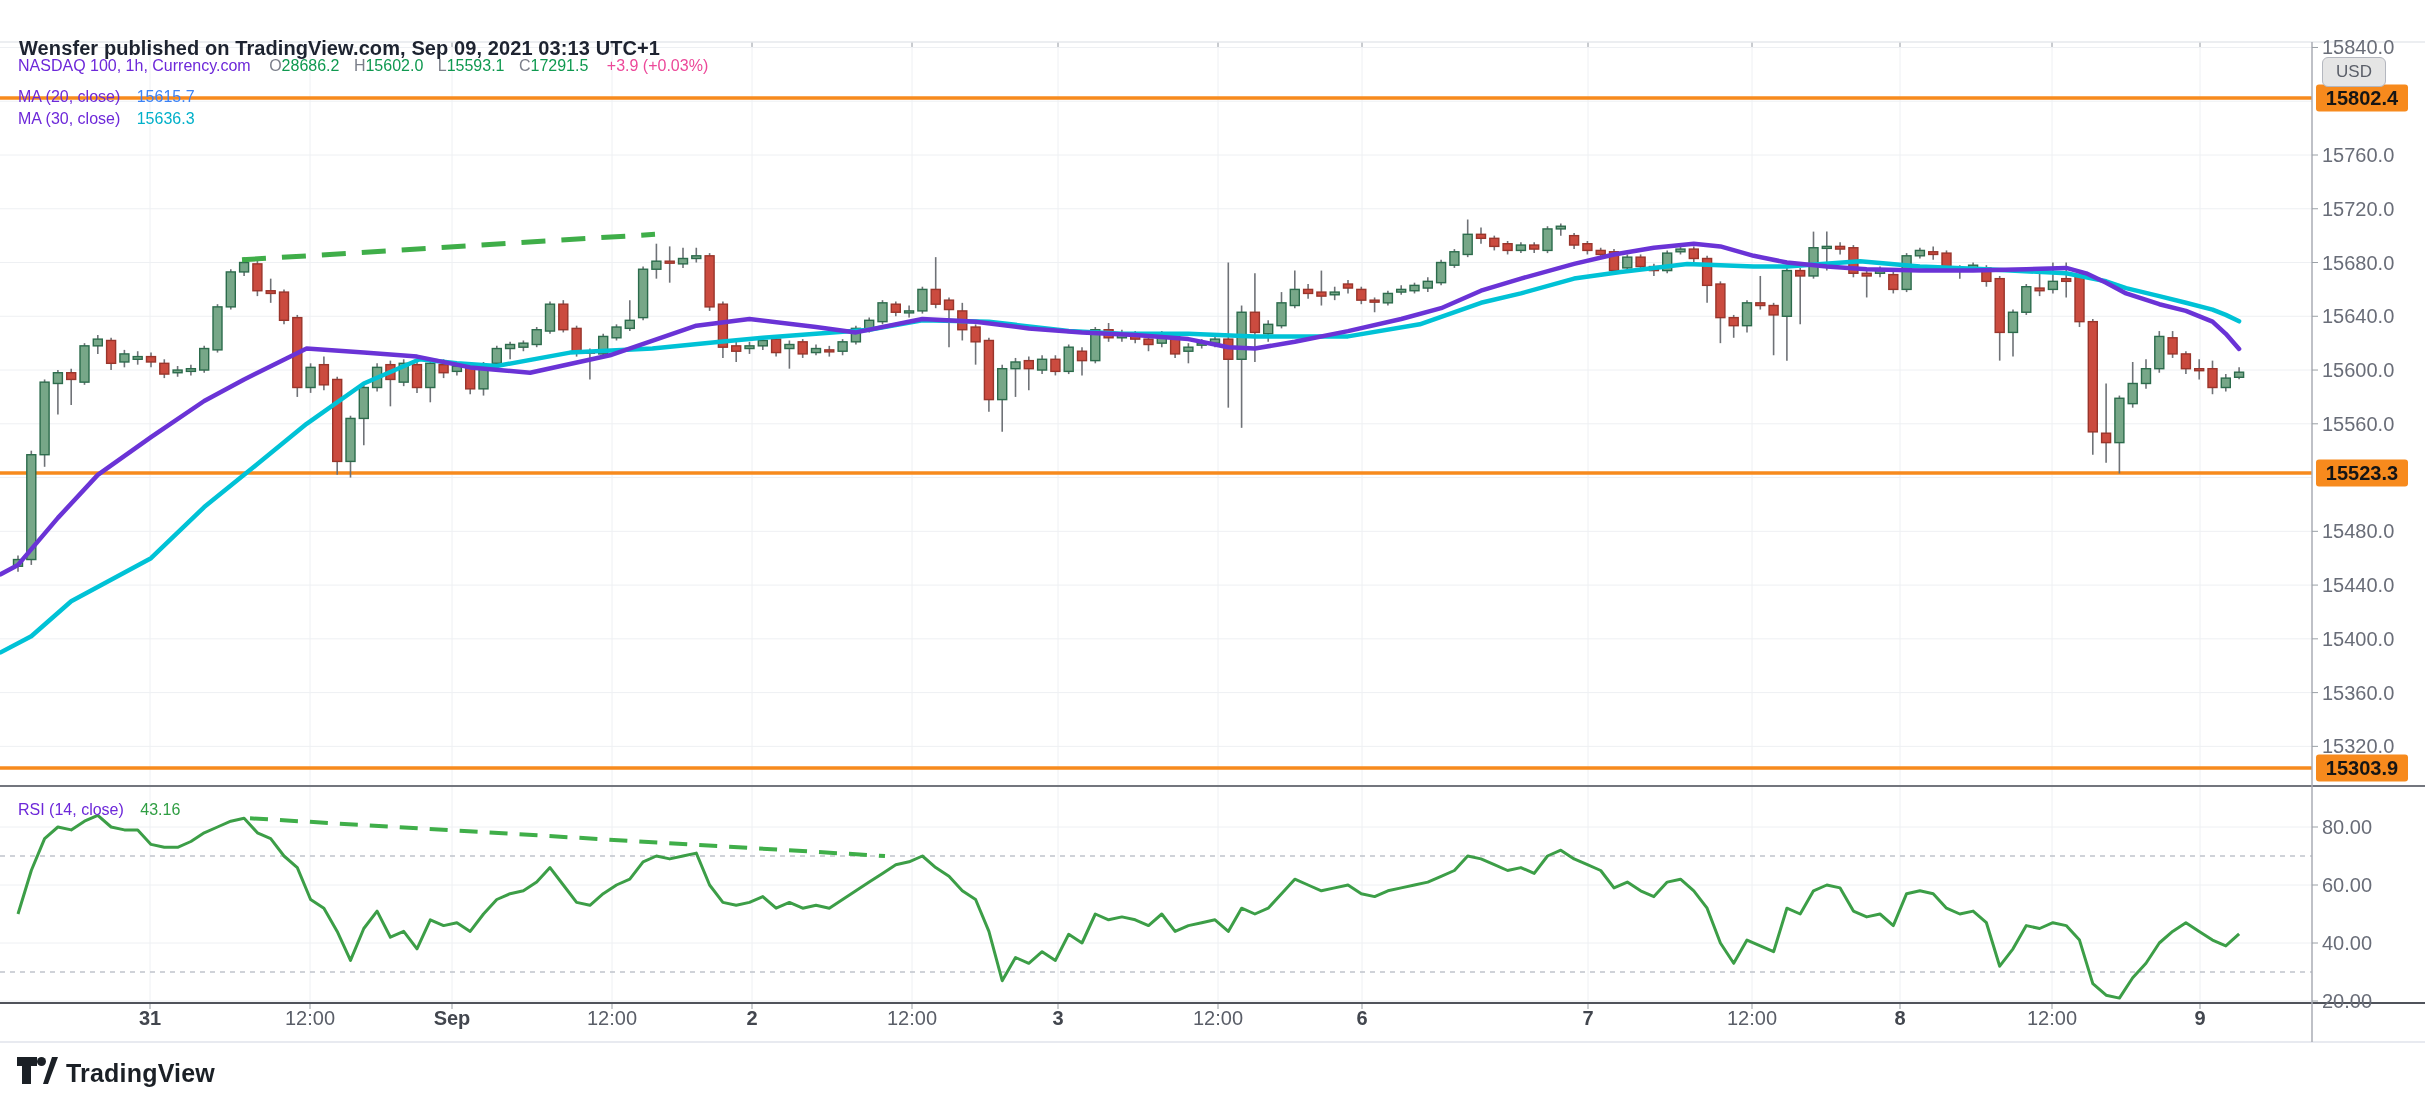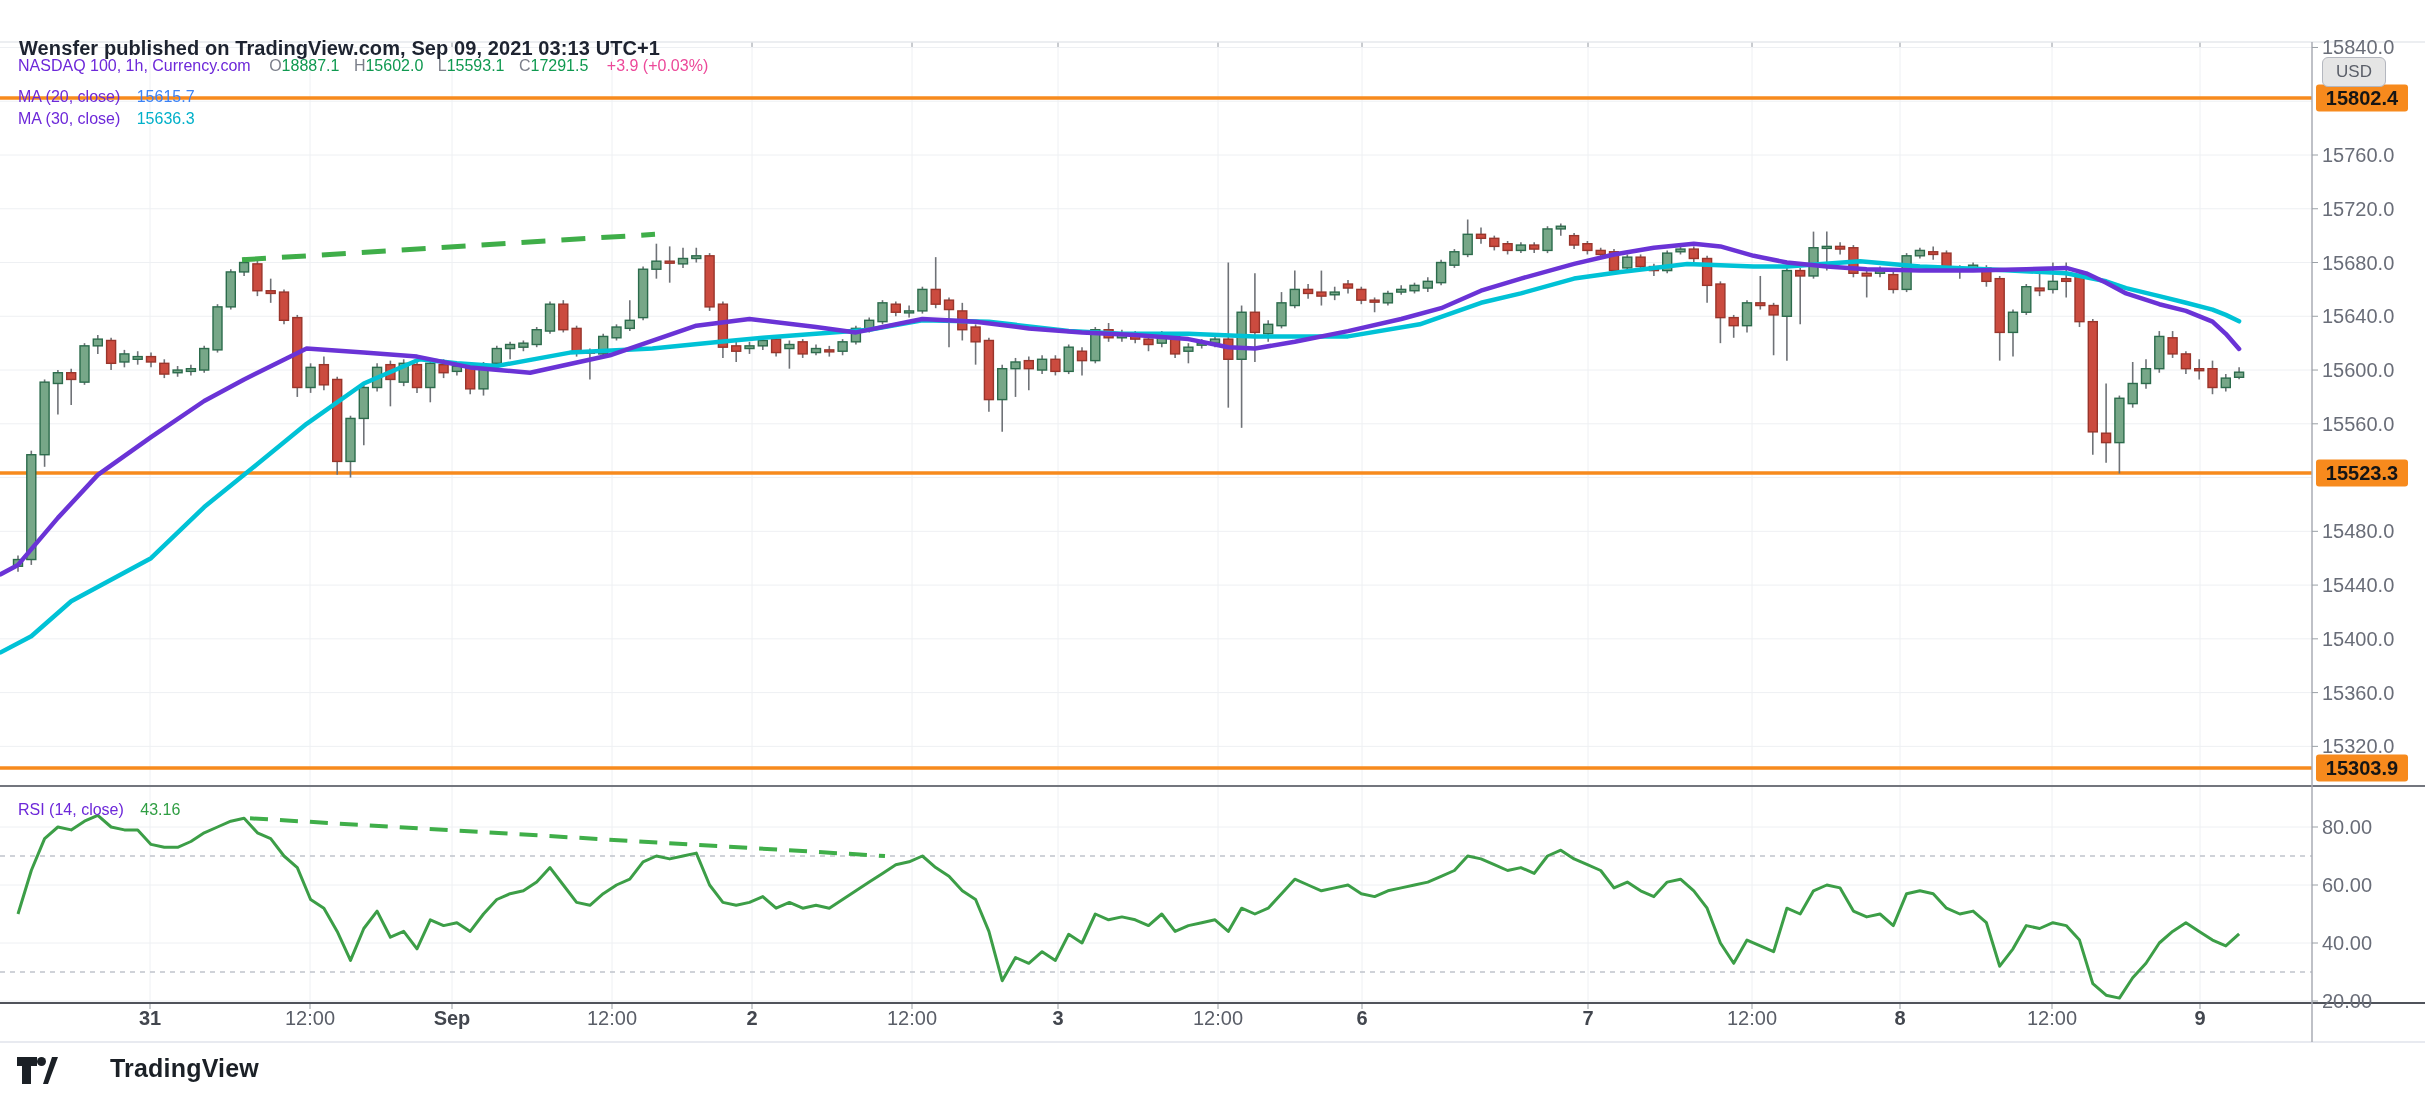--- a/index.html
+++ b/index.html
@@ -14,21 +14,21 @@
   .lg .chg{color:#ec4899;margin-left:4px;}
   .lg .mlab{color:#6d28d9;margin-right:12px;}
   .lg .vP{color:#3b82f6;}
   .lg .vC{color:#00b0c9;}
   .lg .vG{color:#2f9e43;margin-top:8px;}
   #legend-row1{top:57px;}
   #legend-row2{top:88px;}
   #legend-row3{top:110px;}
   #rsi-legend{top:801px;}
   #usd-button{position:absolute;left:2322px;top:57px;width:64px;height:30px;border:1.5px solid #b4b7bf;border-radius:6px;color:#5a5e68;font-size:17px;display:flex;align-items:center;justify-content:center;background:#e5e5e5;box-sizing:border-box;}
-  #brand{position:absolute;left:16px;top:1054px;display:flex;align-items:flex-start;gap:44px;}
+  #brand{position:absolute;left:16px;top:1054px;display:flex;align-items:flex-end;}
   #brand .txt{font-size:25px;font-weight:700;color:#1b2026;margin-left:8px;letter-spacing:.2px;}
 </style>
 </head>
 <body>
 
 <div id="stage">
 
   <div id="chart-holder">
       <svg width="2425" height="1099" id="chart-svg">
         <line x1="150" y1="42" x2="150" y2="1003" stroke="#eef0f3" stroke-width="1"></line>
@@ -496,21 +496,21 @@
         <text x="2362" y="480.124800000001" fill="#151515" font-size="20" text-anchor="middle" font-family="&quot;Liberation Sans&quot;,sans-serif" font-weight="700">15523.3</text>
         <rect x="2316" y="754.4984000000005" width="92" height="27" rx="3" fill="#f78a1d"></rect>
         <text x="2362" y="774.9984000000005" fill="#151515" font-size="20" text-anchor="middle" font-family="&quot;Liberation Sans&quot;,sans-serif" font-weight="700">15303.9</text>
       </svg>
     </div>
 
   <div class="hdr">Wensfer published on TradingView.com, Sep 09, 2021 03:13 UTC+1</div>
 
   <div class="lg" id="legend-row1">
     <span class="sym">NASDAQ 100, 1h, Currency.com</span>
-    <span class="k">O</span><span class="vUp">18887.1</span>
+    <span class="k">O</span><span class="vUp">28686.2</span>
     <span class="k">H</span><span class="vUp">15602.0</span>
     <span class="k">L</span><span class="vUp">15593.1</span>
     <span class="k">C</span><span class="vUp">17291.5</span>
     <span class="chg">+3.9 (+0.03%)</span>
   </div>
 
   <div class="lg" id="legend-row2">
     <span class="mlab">MA (20, close)</span>
     <span class="vP">15615.7</span>
   </div>

